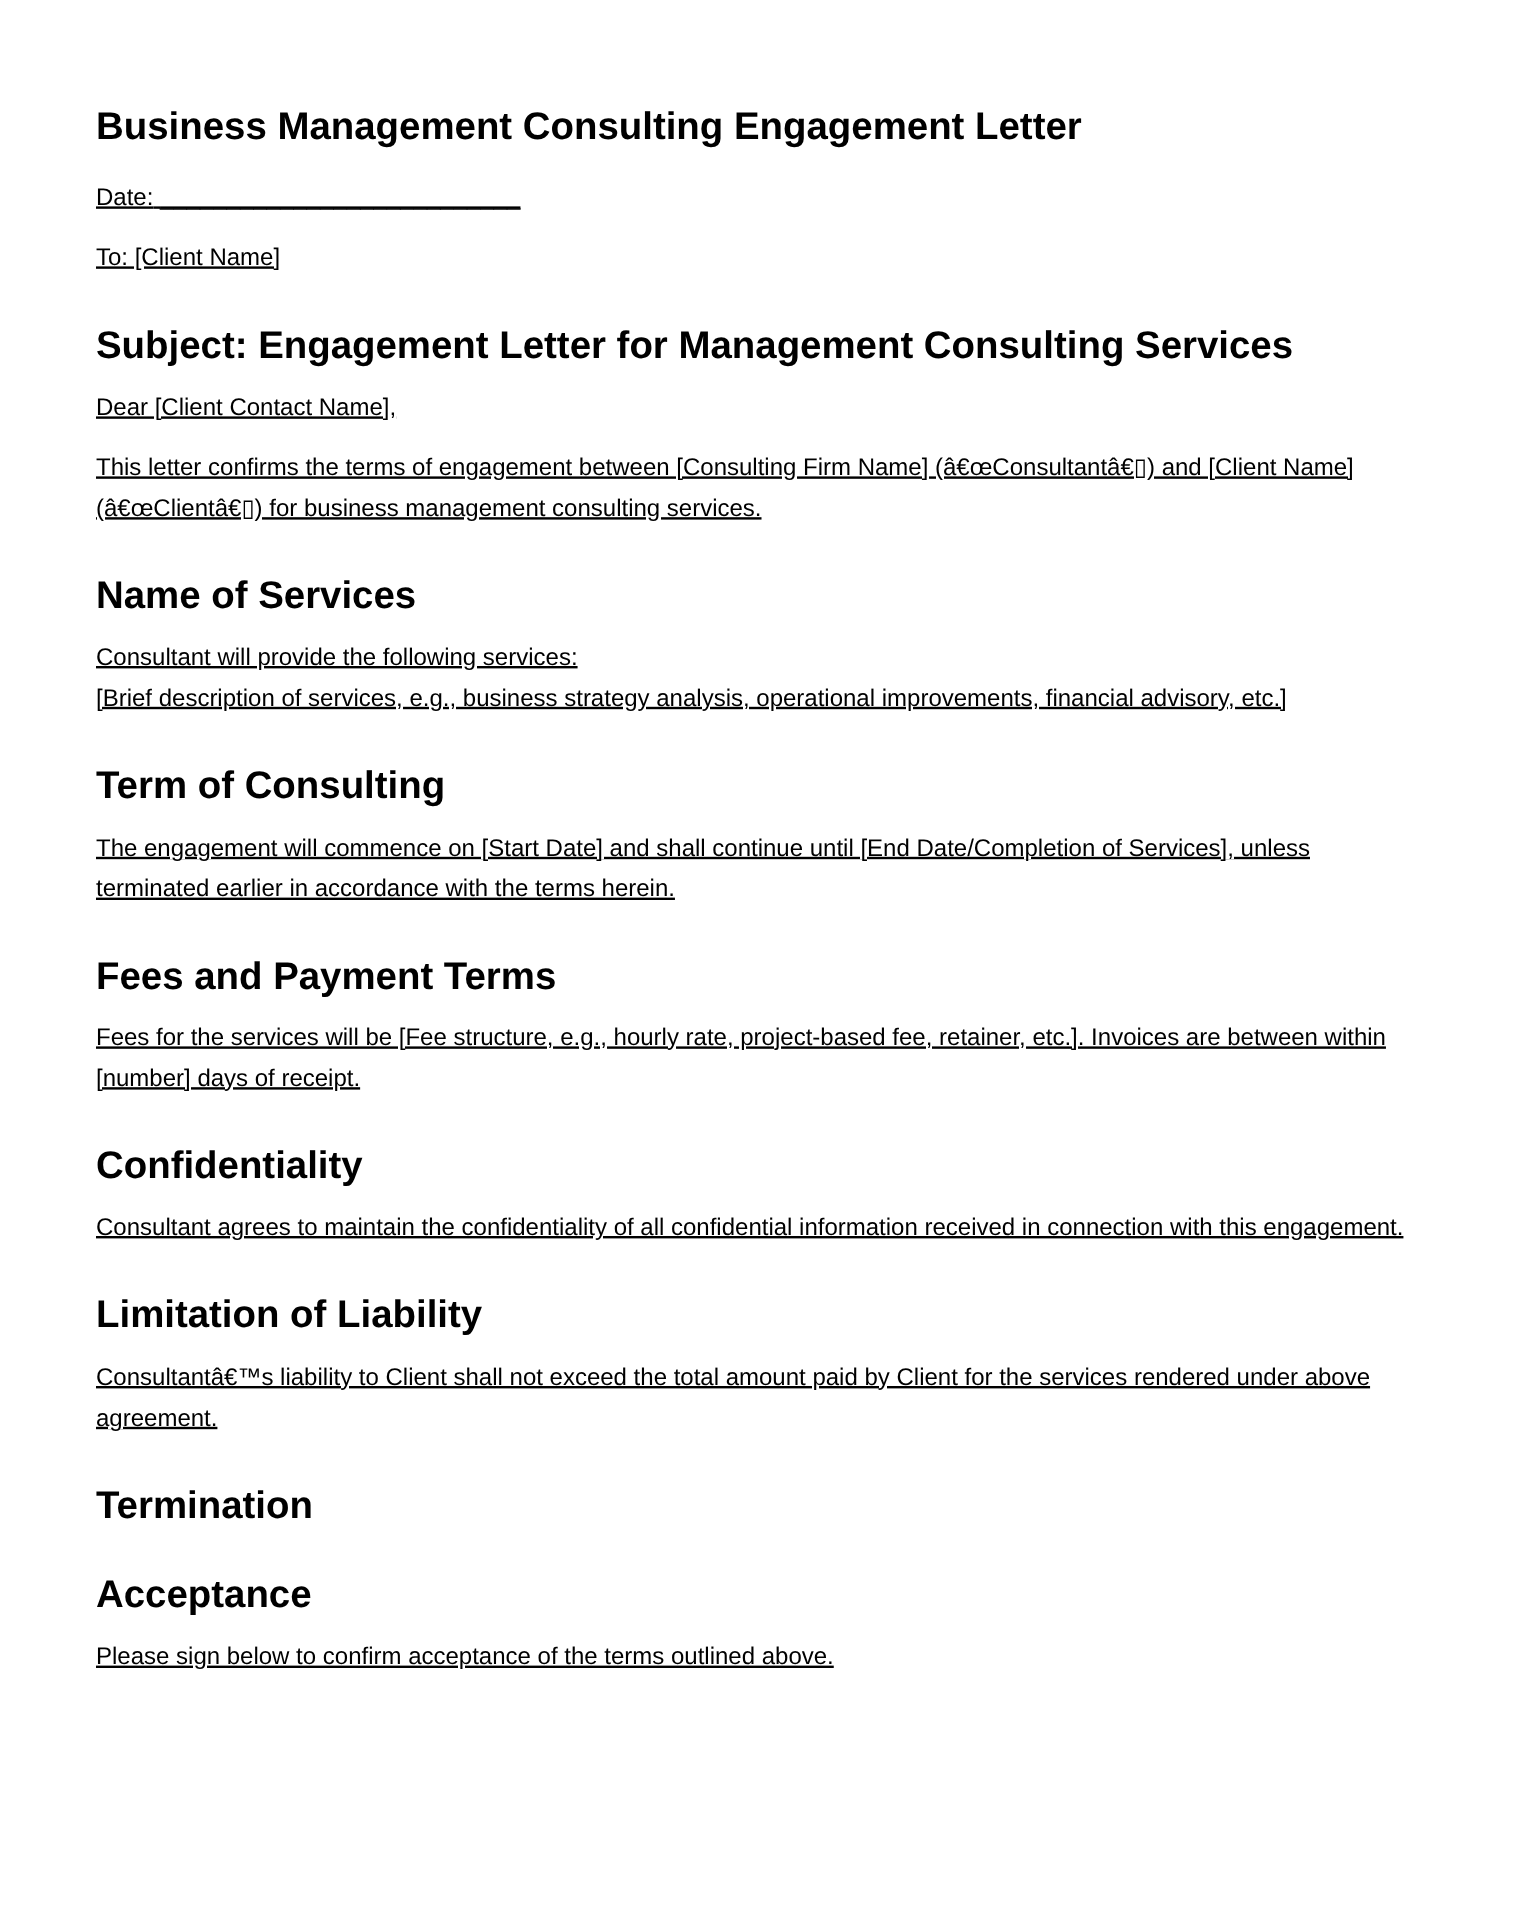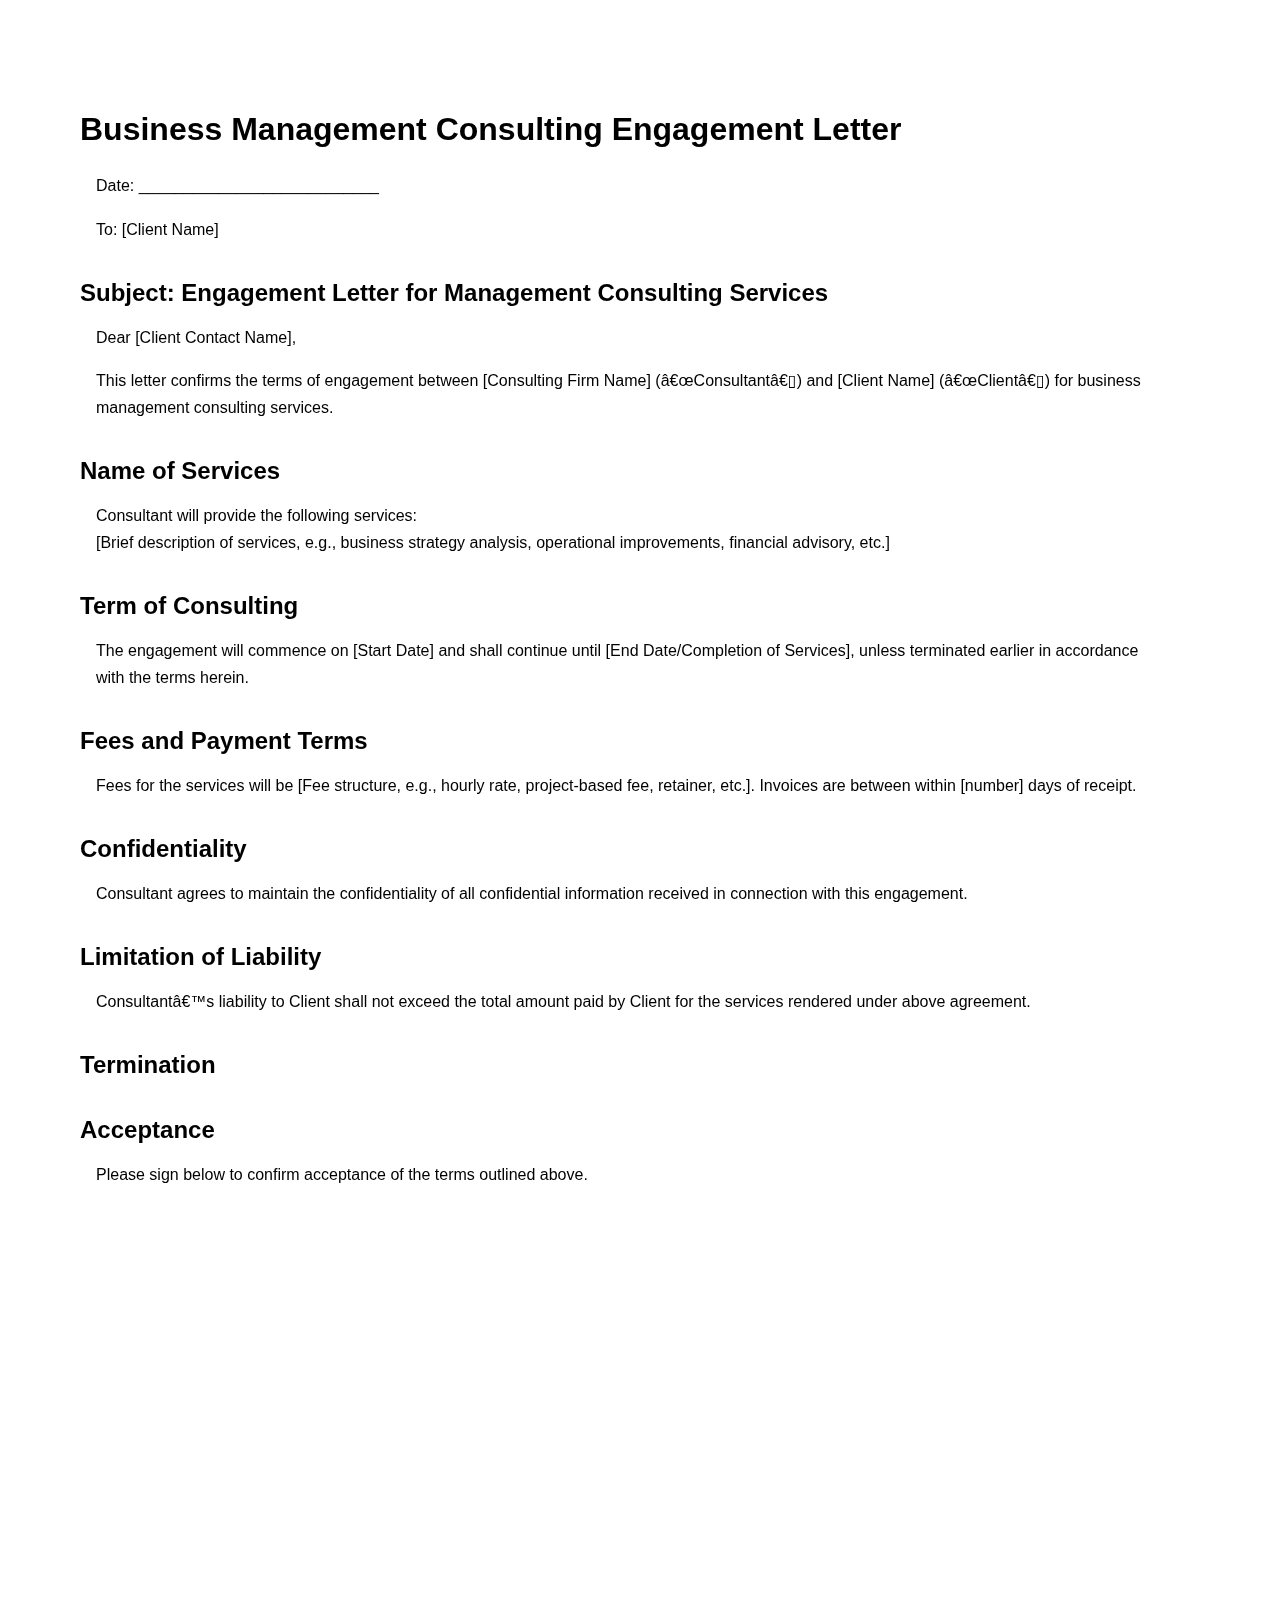--- a/index.html
+++ b/index.html
@@ -7,38 +7,39 @@
     margin: 0;
     padding: 0;
     background: #ffffff;
   }
   .page {
     width: 1263px;
     min-height: 1597px;
     background: #ffffff;
     color: #000000;
     font-family: "Liberation Sans", "DejaVu Sans", sans-serif;
-    padding: 110px 80px 80px 80px;
+    padding: 86px 80px 80px 80px;
   }
   h1.doc-title {
     font-size: 32px;
     line-height: 1.2;
     font-weight: bold;
     margin: 0 0 24px 0;
   }
   h2.section-heading {
-    font-size: 24px;
+    font-size: 32px;
     line-height: 1.2;
     font-weight: bold;
     margin: 36px 0 12px 0;
   }
   p.body-text {
-    font-size: 16px;
+    font-size: 20px;
     line-height: 1.7;
-    margin: 16px 16px;
+    margin: 16px 0;
+    text-decoration: underline;
   }
   .blank-line {
     letter-spacing: 0;
     white-space: pre;
   }
 </style>
 </head>
 <body>
 
 <div class="page">

